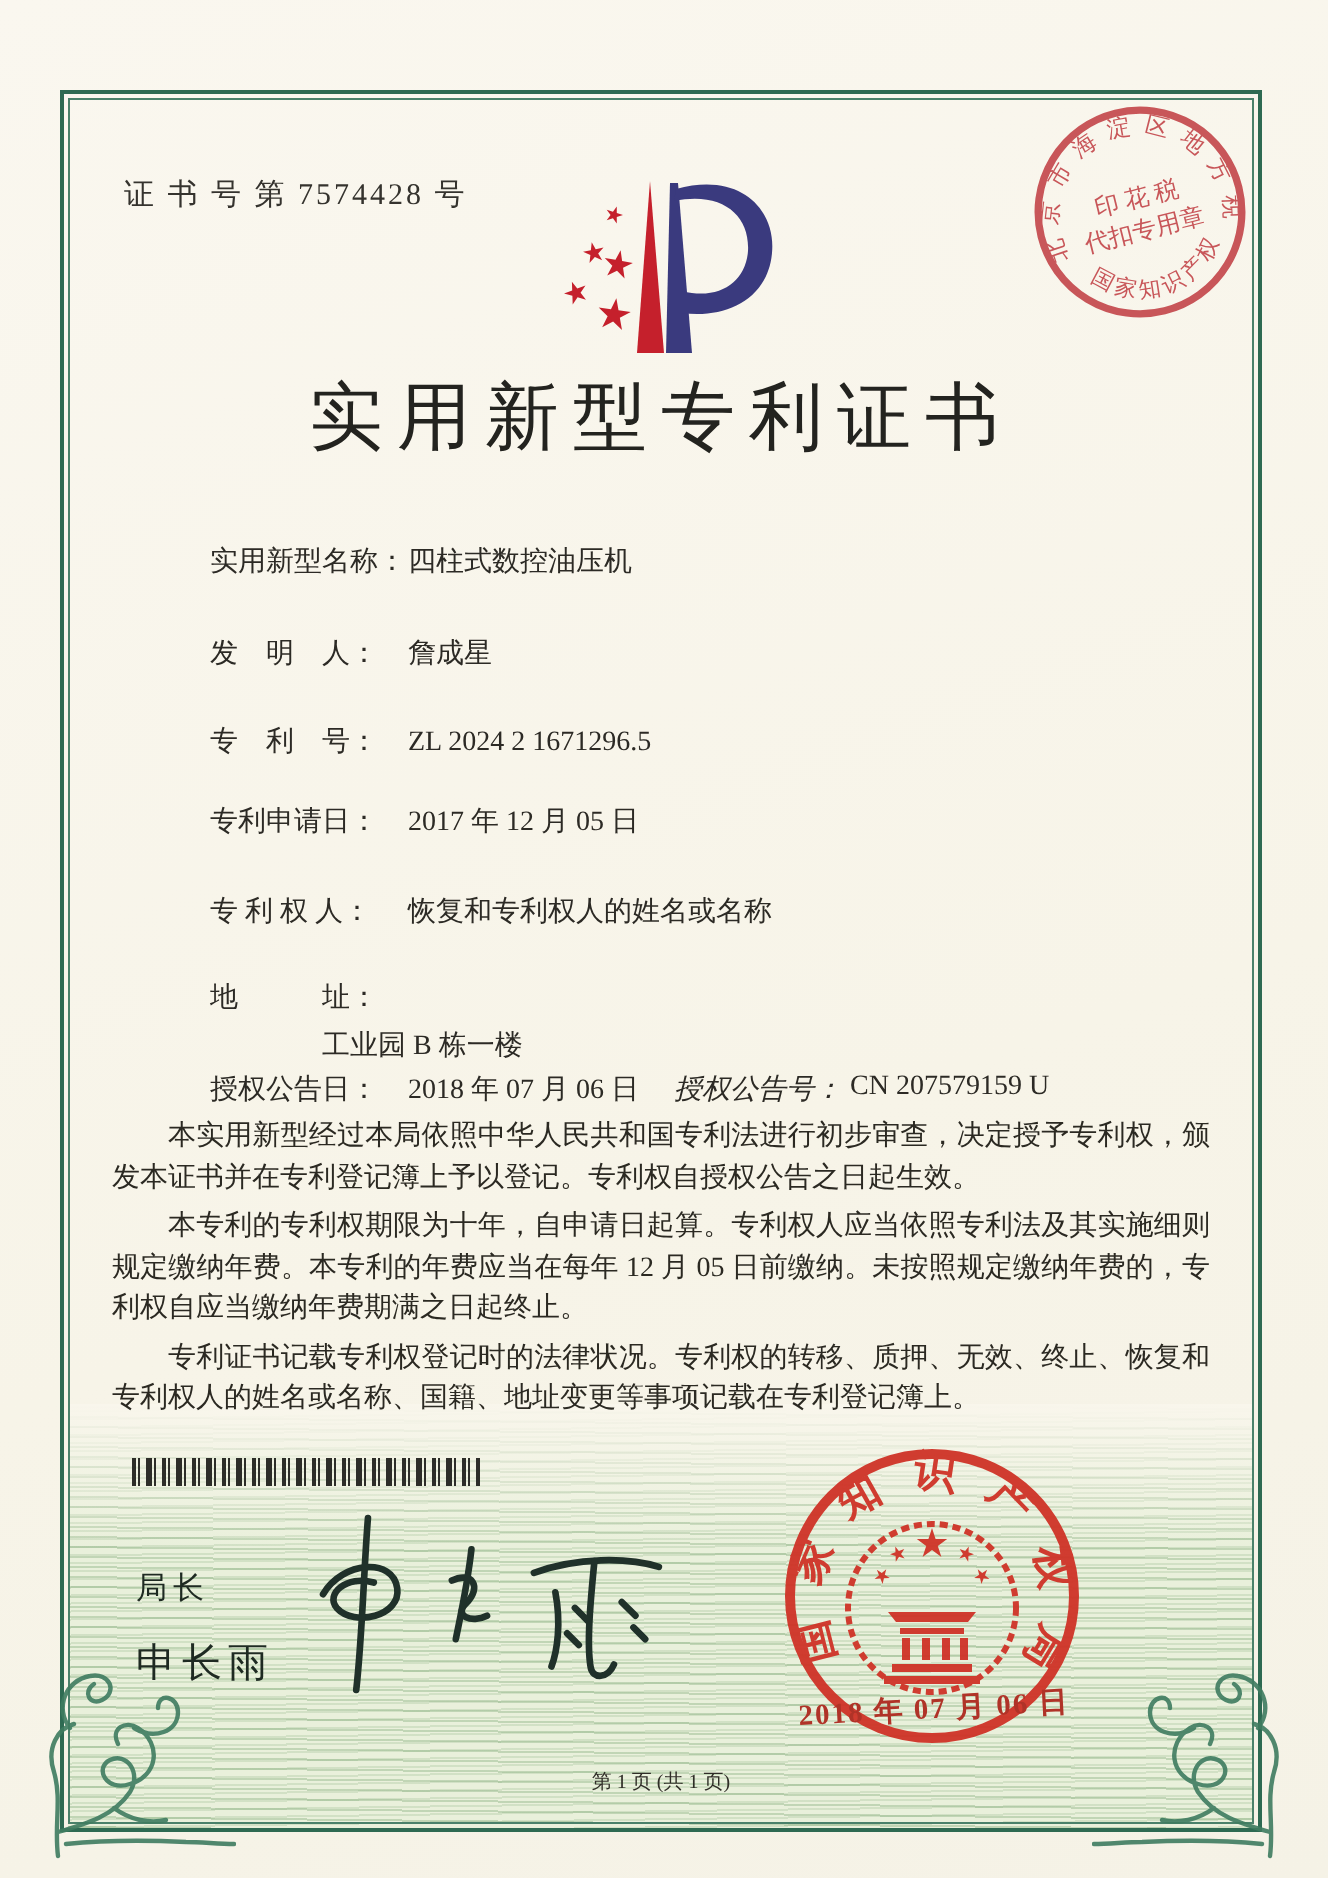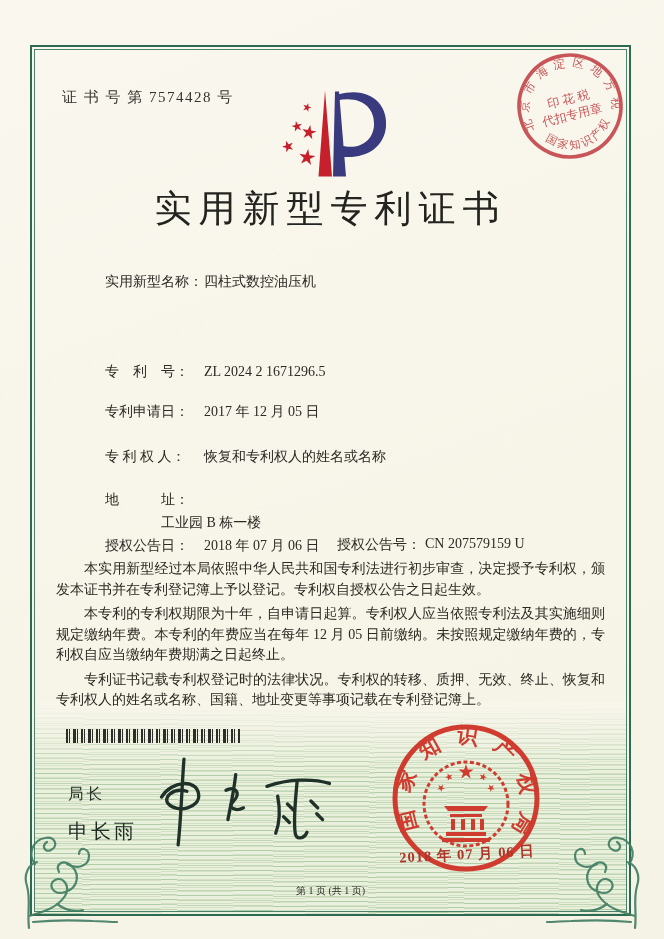--- a/index.html
+++ b/index.html
@@ -45,21 +45,21 @@
     letter-spacing:7px;color:#23231f;
   }
   .field-row{
     position:absolute;left:62px;display:flex;
     font-size:14px;color:#2c2a25;line-height:20px;white-space:nowrap;margin-left:43px;
   }
   .field-label{width:99px;flex:none;}
   .field-value{}
   .addr-line2{position:absolute;left:161px;font-size:14px;color:#2c2a25;}
   .grant-no{position:absolute;left:337px;display:flex;font-size:14px;color:#2c2a25;white-space:nowrap;}
-  .grant-no .field-label{width:auto;margin-right:4px;}
+  .grant-no .field-label{width:auto;margin-right:4px;font-style:italic;}
   .paragraphs{
     position:absolute;left:56px;top:559px;width:549px;
   }
   .paragraphs p{
     margin:0 0 4px 0;text-indent:2em;text-align:justify;
     font-size:14px;line-height:20.5px;color:#2b2922;
   }
   .barcode{
     position:absolute;left:66px;top:729px;width:174px;height:14px;
     background:repeating-linear-gradient(90deg,
@@ -147,20 +147,24 @@
     </text>
     <text x="55" y="52" text-anchor="middle" font-size="12" fill="#c4494d">印 花 税</text>
     <text x="55" y="68" text-anchor="middle" font-size="12" fill="#c4494d">代扣专用章</text>
   </svg>
 
   <div class="title">实用新型专利证书</div>
 
   <div class="field-row" style="top:272px">
     <span class="field-label">实用新型名称：</span>
     <span class="field-value">四柱式数控油压机</span>
+  </div>
+  <div class="field-row" style="top:318px">
+    <span class="field-label">发　明　人：</span>
+    <span class="field-value">詹成星</span>
   </div>
   <div class="field-row" style="top:362px">
     <span class="field-label">专　利　号：</span>
     <span class="field-value">ZL 2024 2 1671296.5</span>
   </div>
   <div class="field-row" style="top:402px">
     <span class="field-label">专利申请日：</span>
     <span class="field-value">2017 年 12 月 05 日</span>
   </div>
   <div class="field-row" style="top:447px">

